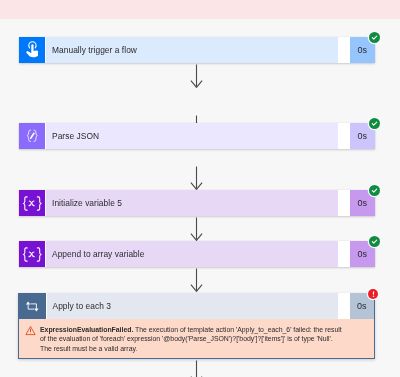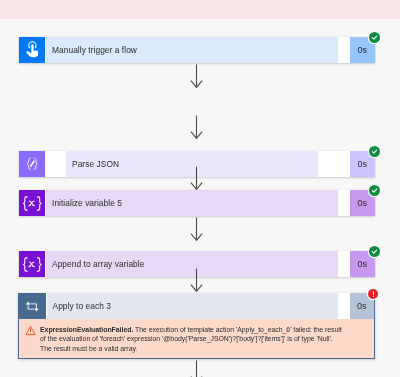--- a/index.html
+++ b/index.html
@@ -45,21 +45,21 @@
       </div>
     </div>
     <div class="arrow" style="top:44px;height:25px;"><svg width="14" height="26" viewBox="0 0 14 26">
         <path d="M7.5 1.5V23.4" stroke="#4a4a48" stroke-width="1.1"></path>
         <path d="M1.9 17.6 7.5 24.4l5.6-6.8" fill="none" stroke="#4a4a48" stroke-width="1.1"></path>
       </svg></div>
     <div class="arrow" style="top:95px;height:25px;"><svg width="14" height="26" viewBox="0 0 14 26">
         <path d="M7.5 1.5V23.4" stroke="#4a4a48" stroke-width="1.1"></path>
         <path d="M1.9 17.6 7.5 24.4l5.6-6.8" fill="none" stroke="#4a4a48" stroke-width="1.1"></path>
       </svg></div>
-    <div class="card" style="top:132px;gap:20px;">
+    <div class="card" style="top:104px;">
       <div class="ico" style="background:#8b6bfc;">
         <svg width="14.5" height="13.5" viewBox="0 0 54 52" fill="none" stroke="#fff" stroke-linecap="round">
           <g stroke-width="3.4">
             <path d="M20 4c-5.4.8-6.8 3.8-6.8 8.2 0 4.6-1 9.3-5.2 13.8 4.2 4.5 5.2 9.2 5.2 13.8 0 4.4 1.4 7.4 6.8 8.2"></path>
             <path d="M34 4c5.4.8 6.8 3.8 6.8 8.2 0 4.6 1 9.3 5.2 13.8-4.2 4.5-5.2 9.2-5.2 13.8 0 4.4-1.4 7.4-6.8 8.2"></path>
           </g>
           <path d="M33.5 16.5 21 35.5" stroke-width="6" stroke-linecap="round"></path>
         </svg>
       </div>
       <div class="title" style="background:#ebe7fe;">Parse JSON</div>
@@ -92,21 +92,21 @@
       <div class="badge ok">
         <svg width="7" height="7" viewBox="0 0 16 16">
           <path d="M3 8.4 6.3 11.6 13 4.8" fill="none" stroke="#fff" stroke-width="2.6" stroke-linecap="round" stroke-linejoin="round"></path>
         </svg>
       </div>
     </div>
     <div class="arrow" style="top:197px;height:25px;"><svg width="14" height="26" viewBox="0 0 14 26">
         <path d="M7.5 1.5V23.4" stroke="#4a4a48" stroke-width="1.1"></path>
         <path d="M1.9 17.6 7.5 24.4l5.6-6.8" fill="none" stroke="#4a4a48" stroke-width="1.1"></path>
       </svg></div>
-    <div class="card" style="top:232px;">
+    <div class="card" style="top:222px;">
       <div class="ico" style="background:#7711d3;">
         <svg width="20.5" height="15" viewBox="0 0 82 60" fill="none" stroke="#fff">
           <g stroke-width="4.3" stroke-linecap="round" stroke-linejoin="round">
             <path d="M20.5 3.5h-4c-3.2 0-5.2 2-5.2 5.2v13.5c0 3.6-2.2 6.5-5.7 7.8 3.5 1.3 5.7 4.2 5.7 7.8v13.5c0 3.2 2 5.2 5.2 5.2h4"></path>
             <path d="M61.5 3.5h4c3.2 0 5.2 2 5.2 5.2v13.5c0 3.6 2.2 6.5 5.7 7.8-3.5 1.3-5.7 4.2-5.7 7.8v13.5c0 3.2-2 5.2-5.2 5.2h-4"></path>
           </g>
           <g stroke-width="4.5" stroke-linecap="round">
             <path d="M29 20c5.5 0 7.5 3.7 9.8 9.3 2.3 5.6 4.3 9.3 9.8 9.3"></path>
             <path d="M28 38.6c5.5 0 7.5-3.7 9.8-9.3 2.3-5.6 4.3-9.3 9.8-9.3"></path>
           </g>

